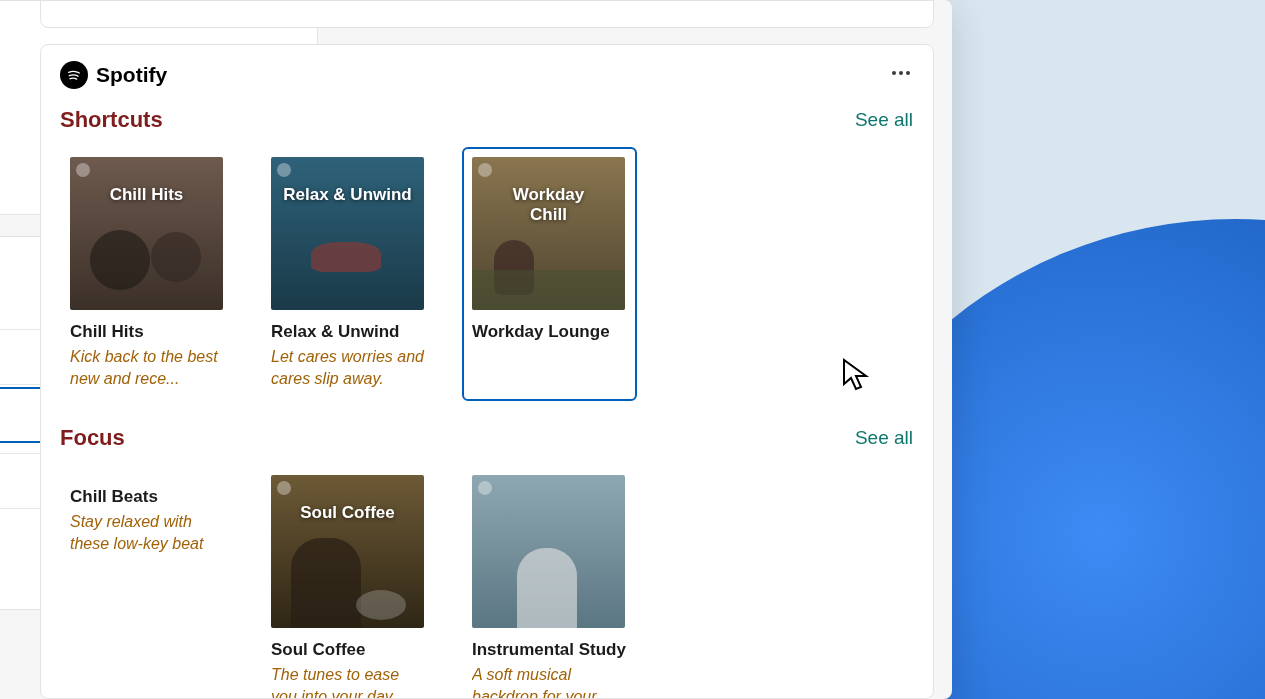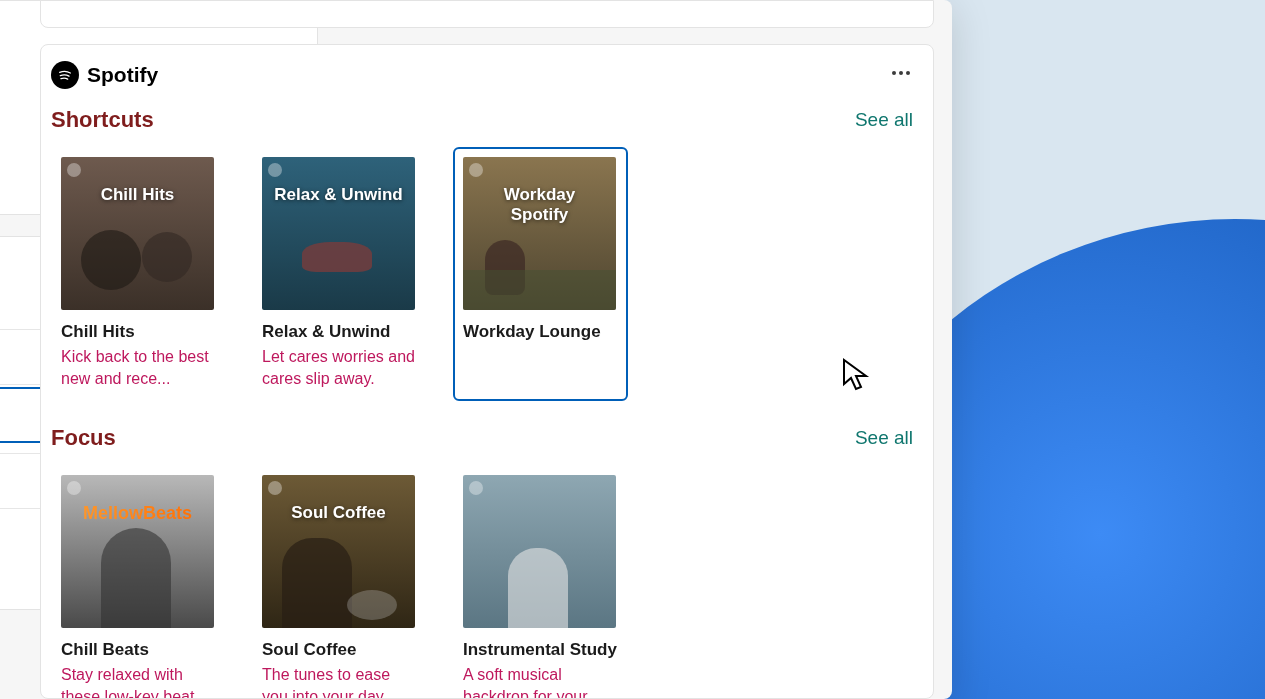--- a/index.html
+++ b/index.html
@@ -81,21 +81,21 @@
 }
 .spotify-card{
   position:absolute;
   left:0;
   top:44px;
   right:18px;
   bottom:0;
   background:#fff;
   border:1px solid #e3e3e3;
   border-radius:8px;
-  padding:16px 20px 0 10px;
+  padding:16px 20px 0 19px;
   overflow:hidden;
 }
 .top-card{
   position:absolute;
   left:0;
   top:0;
   right:18px;
   height:28px;
   background:#fff;
   border:1px solid #e3e3e3;
@@ -149,21 +149,21 @@
   white-space:pre-line;
 }
 .cover .badge{
   position:absolute;
   top:6px;left:6px;
   width:14px;height:14px;
   border-radius:50%;
   background:rgba(255,255,255,.35);
 }
 .tile-title{font-size:17px;font-weight:600;margin-top:12px;color:#1b1b1b;}
-.tile-desc{font-size:16px;color:#be185d;margin-top:4px;line-height:1.35;max-height:44px;overflow:hidden;}
+.tile-desc{font-size:16px;color:#a16207;margin-top:4px;line-height:1.35;max-height:44px;overflow:hidden;font-style:italic;}
 
 .cover.chill{background:linear-gradient(180deg,#6e5a4e 0%,#3b3028 100%);}
 .cover.relax{background:linear-gradient(180deg,#2e627a 0%,#1a3a48 100%);}
 .cover.workday{background:linear-gradient(180deg,#8a754f 0%,#4e4530 100%);}
 .cover.mellow{background:linear-gradient(180deg,#b8b8b8 0%,#4a4a4a 100%);}
 .cover.mellow .label{background:linear-gradient(90deg,#ff9d2f,#ff6a00);-webkit-background-clip:text;color:transparent;text-shadow:none;font-size:18px;}
 .cover.soul{background:linear-gradient(180deg,#6d5a36 0%,#2f2615 100%);}
 .cover.study{background:linear-gradient(180deg,#8ea7b2 0%,#5b7683 100%);}
 .cover.study .label{top:22px;font-size:16px;}
 
@@ -275,39 +275,32 @@
           <div class="tile-desc">Let cares worries and cares slip away.</div>
         </div>
         <div class="tile selected">
           <div class="cover workday">
             <span class="badge"></span>
             <div class="scenery">
                 <span></span>
                 <span></span>
               </div>
             <div class="label">Workday
-Spotify</div>
+Chill</div>
           </div>
           <div class="tile-title">Workday Lounge</div>
         </div>
       </div>
 
       <div class="section-head">
         <span class="section-title">Focus</span>
         <span class="see-all">See all</span>
       </div>
       <div class="tile-row">
         <div class="tile">
-          <div class="cover mellow">
-            <span class="badge"></span>
-            <div class="scenery">
-                <span></span>
-              </div>
-            <div class="label">MellowBeats</div>
-          </div>
           <div class="tile-title">Chill  Beats</div>
           <div class="tile-desc">Stay relaxed with these low-key beat</div>
         </div>
         <div class="tile">
           <div class="cover soul">
             <span class="badge"></span>
             <div class="scenery">
                 <span></span>
                 <span></span>
               </div>

